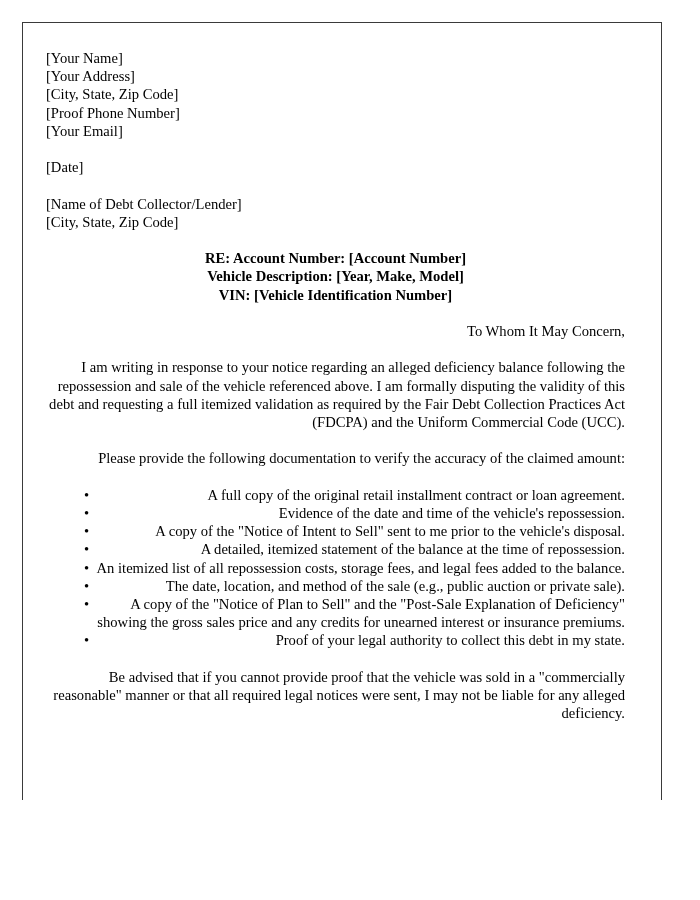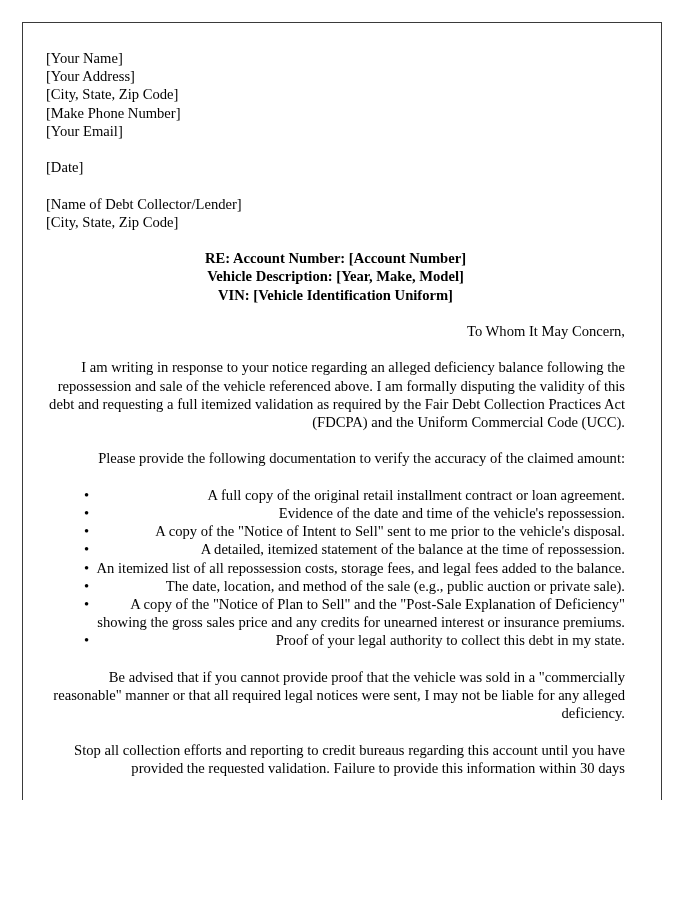--- a/index.html
+++ b/index.html
@@ -71,21 +71,21 @@
 </head>
 <body>
 
 <div class="page">
   <div class="doc">
 
     <div class="block">
       <div class="block-line">[Your Name]</div>
       <div class="block-line">[Your Address]</div>
       <div class="block-line">[City, State, Zip Code]</div>
-      <div class="block-line">[Make Phone Number]</div>
+      <div class="block-line">[Proof Phone Number]</div>
       <div class="block-line">[Your Email]</div>
     </div>
 
     <div class="gap"></div>
 
     <div class="block">
       <div class="block-line">[Date]</div>
     </div>
 
     <div class="gap"></div>
@@ -93,21 +93,21 @@
     <div class="block">
       <div class="block-line">[Name of Debt Collector/Lender]</div>
       <div class="block-line">[City, State, Zip Code]</div>
     </div>
 
     <div class="gap"></div>
 
     <div class="block re-block">
       <div class="block-line">RE: Account Number: [Account Number]</div>
       <div class="block-line">Vehicle Description: [Year, Make, Model]</div>
-      <div class="block-line">VIN: [Vehicle Identification Uniform]</div>
+      <div class="block-line">VIN: [Vehicle Identification Number]</div>
     </div>
 
     <div class="gap"></div>
 
     <p class="para">To Whom It May Concern,</p>
 
     <div class="gap"></div>
 
     <p class="para">I am writing in response to your notice regarding an alleged deficiency balance following the repossession and sale of the vehicle referenced above. I am formally disputing the validity of this debt and requesting a full itemized validation as required by the Fair Debt Collection Practices Act (FDCPA) and the Uniform Commercial Code (UCC).</p>
 
@@ -127,16 +127,15 @@
       <li>A copy of the "Notice of Plan to Sell" and the "Post-Sale Explanation of Deficiency" showing the gross sales price and any credits for unearned interest or insurance premiums.</li>
       <li>Proof of your legal authority to collect this debt in my state.</li>
     </ul>
 
     <div class="gap"></div>
 
     <p class="para">Be advised that if you cannot provide proof that the vehicle was sold in a "commercially reasonable" manner or that all required legal notices were sent, I may not be liable for any alleged deficiency.</p>
 
     <div class="gap"></div>
 
-    <p class="para">Stop all collection efforts and reporting to credit bureaus regarding this account until you have provided the requested validation. Failure to provide this information within 30 days</p>
 
   </div>
 </div>
 
 </body></html>

